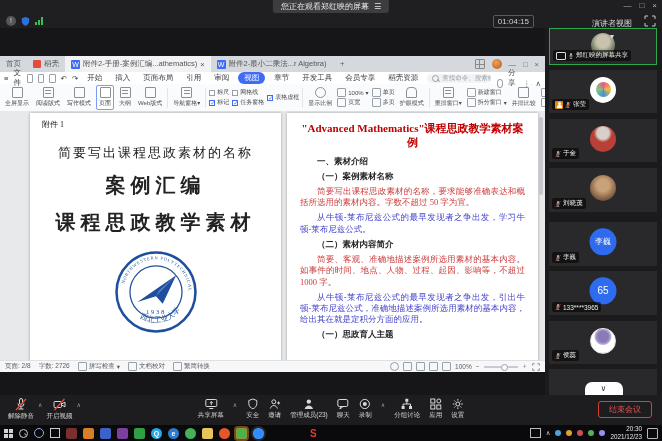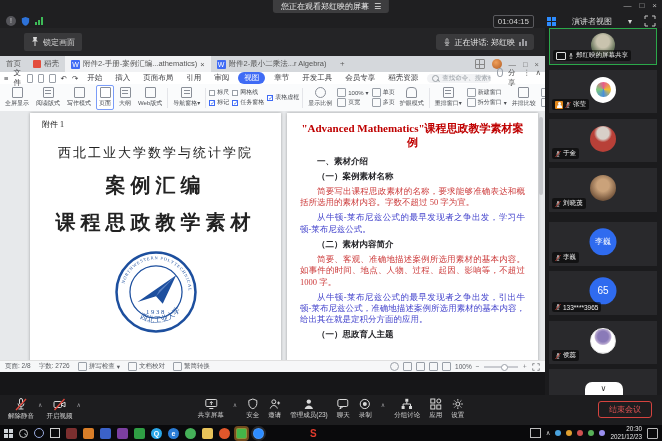--- a/index.html
+++ b/index.html
@@ -12,22 +12,22 @@
           display:flex;align-items:center;gap:5px;}
   .winctl{position:absolute;right:5px;top:1px;color:#b8b8b8;font-size:8px;display:flex;gap:8px;}
   .trow{position:absolute;left:0;top:14px;width:100%;height:14px;display:flex;align-items:center;}
   .tl-icons{display:flex;align-items:center;gap:4px;margin-left:6px;}
   .cir{width:10px;height:10px;border-radius:50%;background:#55555a;color:#ddd;font-size:7px;
        text-align:center;line-height:10px;}
   .sig{display:flex;align-items:flex-end;gap:1px;height:8px;}
   .sig i{display:block;width:2px;background:#3dbb57;}
   .timebox{position:absolute;right:128px;top:1px;border:1px solid #5a5a5e;color:#cfcfcf;font-size:8px;
            padding:0 4px;height:11px;line-height:11px;border-radius:2px;}
-  .viewbtn{position:absolute;right:30px;top:1px;display:flex;align-items:center;gap:16px;color:#d8d8d8;
-           font-size:8px;height:12px;}
+  .viewbtn{position:absolute;right:30px;top:1px;display:flex;align-items:center;gap:3px;color:#d8d8d8;
+           font-size:8px;height:12px;flex-direction:column;}
   .fsbtn{position:absolute;right:6px;top:1px;width:12px;height:12px;}
   .strip{position:absolute;left:0;top:28px;width:662px;height:28px;background:#242426;z-index:5;}
   .lockbtn{position:absolute;left:24px;top:5px;height:18px;background:#39393b;border-radius:2px;
            display:flex;align-items:center;gap:4px;padding:0 7px;color:#d9d9d9;font-size:8px;}
   .speaking{position:absolute;right:128px;top:6px;height:16px;background:#3a3a3c;border-radius:3px;
             display:flex;align-items:center;gap:4px;padding:0 7px;color:#e3e3e3;font-size:8px;}
   .wave{display:flex;align-items:flex-end;gap:1px;height:8px;}
   .wave i{display:block;width:2px;background:#9a9a9e;}
   
   .wps{position:absolute;left:0;top:56px;width:545px;height:316px;background:#fff;z-index:4;}
@@ -43,21 +43,21 @@
   .gridic{width:8px;height:8px;border:1px solid #888;border-radius:1px;
           background:linear-gradient(#888 0 0) 50% 0/1px 100% no-repeat,linear-gradient(#888 0 0) 0 50%/100% 1px no-repeat;}
   .menubar{height:12px;display:flex;align-items:center;font-size:7.5px;color:#3a3a3e;gap:5px;padding:0 4px;background:#fff;}
   .mi{width:7px;height:7px;border:1px solid #9aa0a8;border-radius:1px;}
   .menu{padding:0 4px;white-space:nowrap;}
   .menu.active{background:#3f6bf5;color:#fff;border-radius:8px;padding:1px 6px;}
   .search{display:flex;align-items:center;gap:3px;background:#f2f3f5;border-radius:6px;height:9px;
           padding:0 5px;color:#9aa0a6;font-size:6.5px;width:92px;white-space:nowrap;overflow:hidden;}
   .mag{width:5px;height:5px;border:1px solid #9aa0a6;border-radius:50%;position:relative;flex:none;}
   .mag::after{content:"";position:absolute;left:4px;top:4px;width:3px;height:1px;background:#9aa0a6;transform:rotate(45deg);}
-  .mright{margin-left:auto;display:flex;align-items:flex-start;gap:5px;color:#555;}
+  .mright{margin-left:auto;display:flex;align-items:flex-end;gap:5px;color:#555;}
   .ribbon{height:27px;background:#fafbfc;border-bottom:1px solid #dfe1e5;display:flex;align-items:center;
           gap:3px;padding:0 3px;font-size:6px;color:#4a4d52;overflow:hidden;white-space:nowrap;}
   .bb{display:flex;flex-direction:column;align-items:center;gap:1px;padding:1px 2px;flex:none;}
   .bb.sel{border:1px solid #7a9cf8;background:#fff;border-radius:2px;}
   .ric{width:9px;height:9px;border:1px solid #8a8f98;border-radius:1px;position:relative;}
   .ric.lines{background:linear-gradient(#8a8f98 0 0) 50% 30%/70% 1px no-repeat,linear-gradient(#8a8f98 0 0) 50% 60%/70% 1px no-repeat;}
   .vsep{width:1px;height:20px;background:#e4e5e9;flex:none;}
   .ckcol{display:flex;flex-direction:column;gap:2px;flex:none;}
   .ckrow{display:flex;align-items:center;gap:2px;height:8px;}
   .cb{width:6px;height:6px;border:1px solid #9aa0a8;background:#fff;flex:none;box-sizing:border-box;
@@ -164,41 +164,20 @@
           </svg>
         <span>演讲者视图</span>
         <span>▾</span>
       </div>
       <svg class="fsbtn" viewBox="0 0 12 12">
           <path d="M1 4V1h3M8 1h3v3M11 8v3H8M4 11H1V8" fill="none" stroke="#c8c8c8" stroke-width="1"></path>
         </svg>
     </div>
   </div>
 
-  <div class="strip">
-    <div class="lockbtn">
-      <svg width="8" height="10" viewBox="0 0 8 10">
-          <path d="M2 0h4l-.6 3L7 4.5H1L2.6 3z" fill="#d9d9d9"></path>
-          <line x1="4" y1="4.5" x2="4" y2="9" stroke="#d9d9d9" stroke-width="1"></line>
-        </svg>
-      <span>锁定画面</span>
-    </div>
-    <div class="speaking">
-      <svg width="8" height="10" viewBox="0 0 12 12">
-          <rect x="4.5" y="1" width="3" height="6" rx="1.5" fill="none" stroke="#e3e3e3"></rect>
-          <path d="M3 6a3 3 0 0 0 6 0M6 9.5V11M3.5 11h5" fill="none" stroke="#e3e3e3"></path>
-        </svg>
-      <span>正在讲话: 郑红映</span>
-      <span class="wave">
-          <i style="height:4px"></i>
-          <i style="height:7px"></i>
-          <i style="height:5px"></i>
-        </span>
-    </div>
-  </div>
 
   <div class="wps">
     <div class="tabbar">
       <div class="tab">
           <span>首页</span>
         </div>
       <div class="tab">
           <span class="ricon"></span>
           <span>稻壳</span>
         </div>
@@ -366,21 +345,21 @@
             <span class="mi"></span>
           </div>
       </div>
 
     </div>
 
     <div class="docarea">
       <div class="page serif" style="left:30px;">
         <div class="p1">
           <div class="att">附件 1</div>
-          <div class="school">西北工业大学数学与统计学院</div>
+          <div class="school">简要写出课程思政素材的名称</div>
           <div class="bigt">案例汇编</div>
           <div class="bigt">课程思政教学素材</div>
           <svg class="logo" width="84" height="84" viewBox="0 0 100 100">
             <circle cx="50" cy="50" r="47" fill="#fff" stroke="#1d4f9e" stroke-width="3"></circle>
             <circle cx="50" cy="50" r="31" fill="#fff" stroke="#1d4f9e" stroke-width="1.5"></circle>
             <defs>
                 <path id="arcT" d="M50 50 m-39 0 a39 39 0 1 1 78 0"></path>
                 <path id="arcB" d="M50 50 m-36 0 a36 36 0 1 0 72 0"></path>
               </defs>
             <text font-size="5.2" fill="#1d4f9e" letter-spacing="1"><textPath href="#arcT" startOffset="8%">NORTHWESTERN POLYTECHNICAL UNIVERSITY</textPath></text>

